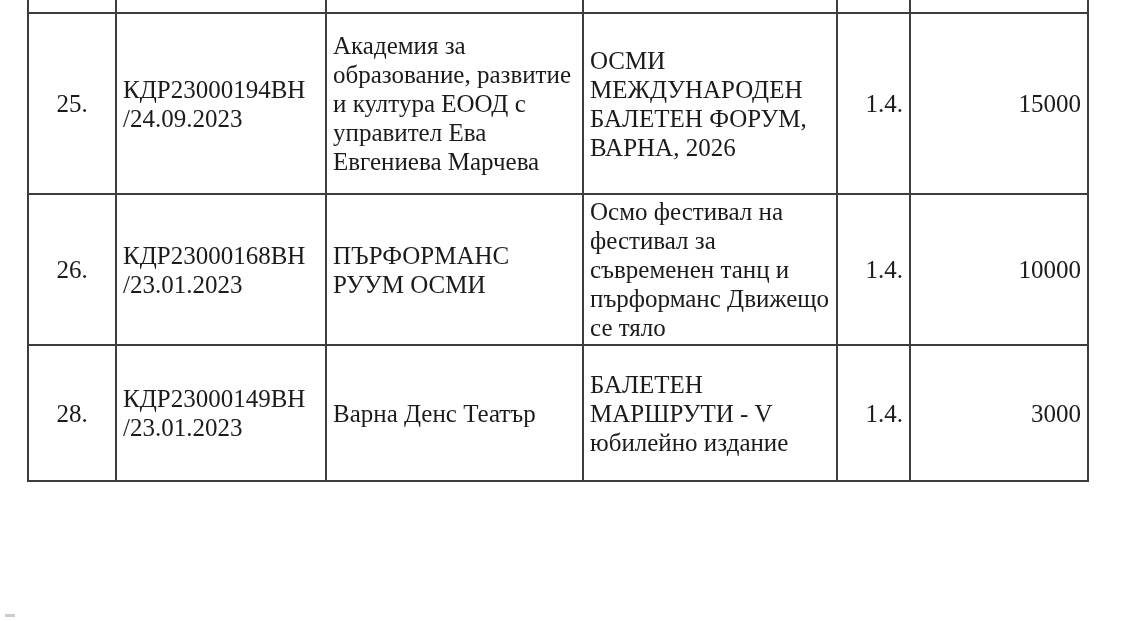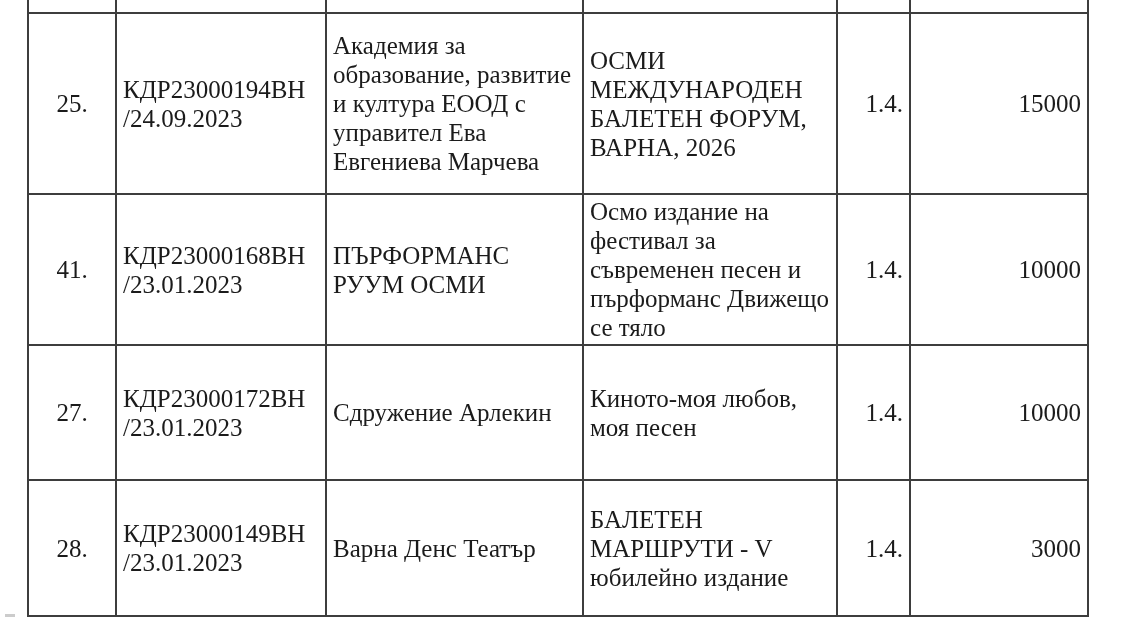--- a/index.html
+++ b/index.html
@@ -92,61 +92,40 @@
         <td class="c-prog">
           <span>1.4.</span>
         </td>
         <td class="c-amt">
           <span>15000</span>
         </td>
       </tr>
 
       <tr style="height:141px">
         <td class="c-num">
-          <span>41.</span>
+          <span>26.</span>
         </td>
         <td class="c-code">
           <div>КДР23000168ВН</div>
           <div>/23.01.2023</div>
         </td>
         <td class="c-app">
           <span>ПЪРФОРМАНС РУУМ ОСМИ</span>
         </td>
         <td class="c-proj">
-          <span>Осмо издание на фестивал за съвременен песен и пърформанс Движещо се тяло</span>
+          <span>Осмо фестивал на фестивал за съвременен танц и пърформанс Движещо се тяло</span>
         </td>
         <td class="c-prog">
           <span>1.4.</span>
         </td>
         <td class="c-amt">
           <span>10000</span>
         </td>
       </tr>
 
-      <tr style="height:135px">
-        <td class="c-num">
-          <span>27.</span>
-        </td>
-        <td class="c-code">
-          <div>КДР23000172ВН</div>
-          <div>/23.01.2023</div>
-        </td>
-        <td class="c-app">
-          <span>Сдружение Арлекин</span>
-        </td>
-        <td class="c-proj">
-          <span>Киното-моя любов, моя песен</span>
-        </td>
-        <td class="c-prog">
-          <span>1.4.</span>
-        </td>
-        <td class="c-amt">
-          <span>10000</span>
-        </td>
-      </tr>
 
       <tr style="height:136px">
         <td class="c-num">
           <span>28.</span>
         </td>
         <td class="c-code">
           <div>КДР23000149ВН</div>
           <div>/23.01.2023</div>
         </td>
         <td class="c-app">

